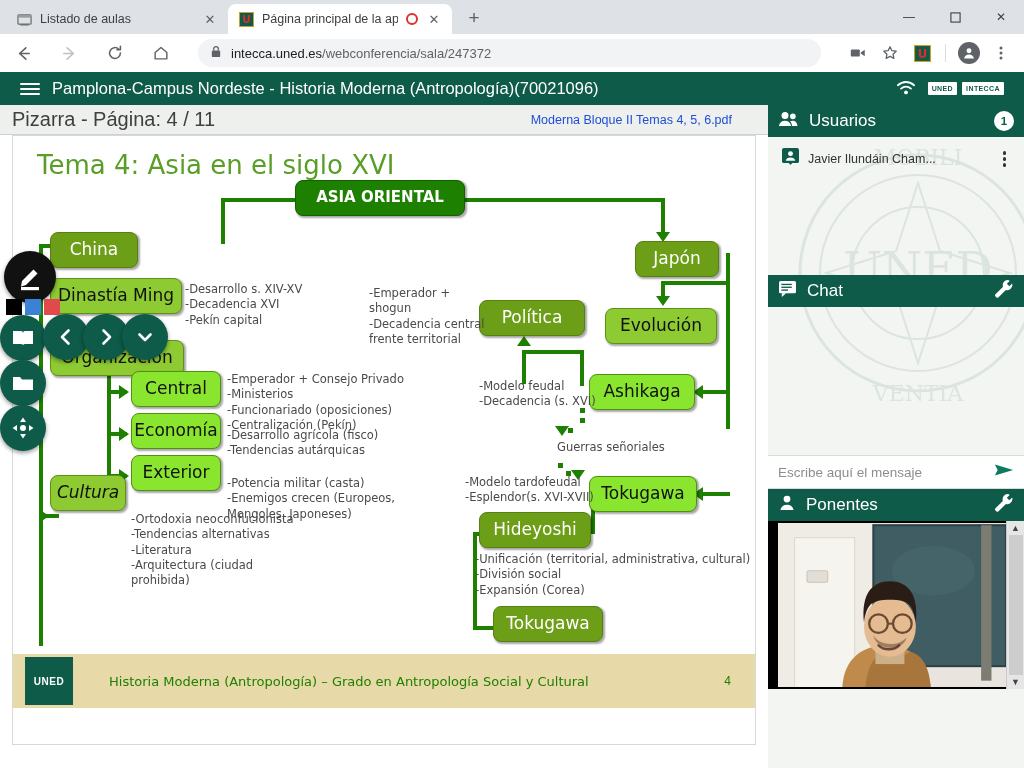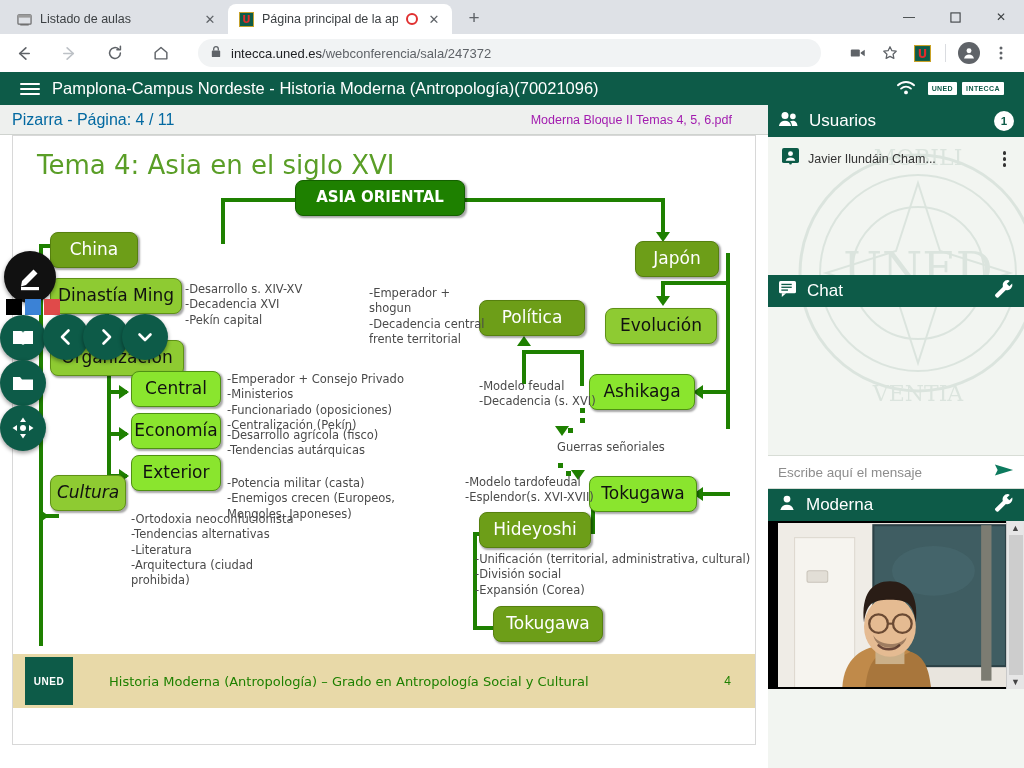--- a/index.html
+++ b/index.html
@@ -43,22 +43,22 @@
   .hdr-logos { display:flex; align-items:center; gap:5px; }
   .logo-box { background:#fff; color:#0d5b48; font-size:7px; font-weight:700; letter-spacing:.4px;
               padding:3px 4px; line-height:1; border-radius:1px; }
 
   .body-row { display:flex; height:663px; }
 
   
   .board { width:768px; position:relative; background:#fff; }
   .board-bar { height:30px; background:#eef0ee; border-bottom:1px solid #cfd3cf; display:flex;
                align-items:center; padding:0 12px; }
-  .board-bar .pg { font-size:16px; color:#0369a1; }
-  .board-bar .pdf { margin-left:auto; margin-right:24px; font-size:12.5px; color:#a21caf; }
+  .board-bar .pg { font-size:20px; color:#404040; }
+  .board-bar .pdf { margin-left:auto; margin-right:24px; font-size:12.5px; color:#1d4ed8; }
   .slide { position:absolute; left:12px; top:30px; width:744px; height:610px; background:#fff;
            border:1px solid #d8d8d8; overflow:hidden; }
 
   .slide-title { position:absolute; left:24px; top:14px; font-size:26px; color:#5a9e27;
                  font-family:"DejaVu Sans", sans-serif; }
 
   
   .nd { position:absolute; border-radius:8px; display:flex; align-items:center; justify-content:center;
         font-family:"DejaVu Sans", sans-serif; text-align:center; line-height:1.05;
         box-shadow:1.5px 1.5px 2px rgba(0,0,0,.35); }
@@ -485,21 +485,21 @@
         </span>
       </div>
 
       <div class="panel-hdr">
         <span>
           <svg width="18" height="17" viewBox="0 0 18 18">
               <circle cx="9" cy="5.4" r="3.6" fill="#fff"></circle>
               <path d="M2 17c.7-3.8 3.5-5.6 7-5.6s6.3 1.8 7 5.6z" fill="#fff"></path>
             </svg>
         </span>
-        <span>Moderna</span>
+        <span>Ponentes</span>
         <span style="margin-left:auto;">
           <svg width="21" height="21" viewBox="0 0 22 22">
               <path d="M15.4 2.2a5.4 5.4 0 0 0-5.1 7.1L2.6 17a1.6 1.6 0 0 0 0 2.3l.9.9a1.6 1.6 0 0 0 2.3 0l7.7-7.7a5.4 5.4 0 0 0 6.6-6.8l-3 3-2.6-2.6 3-3a5.4 5.4 0 0 0-2.1-.9z" fill="#fff"></path>
             </svg>
         </span>
       </div>
 
       <div class="video-wrap">
         <div class="video">
           <svg width="100%" height="100%" viewBox="0 0 220 166" preserveAspectRatio="xMidYMid slice">

